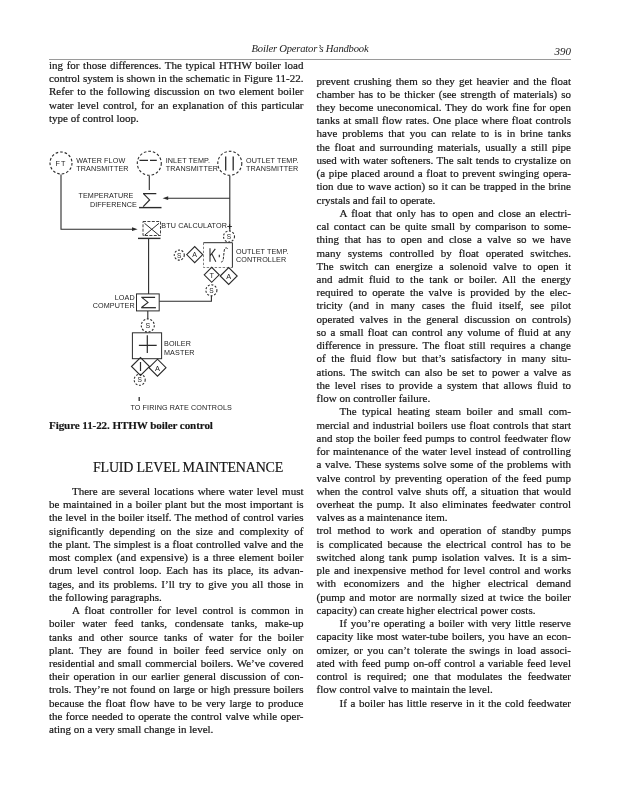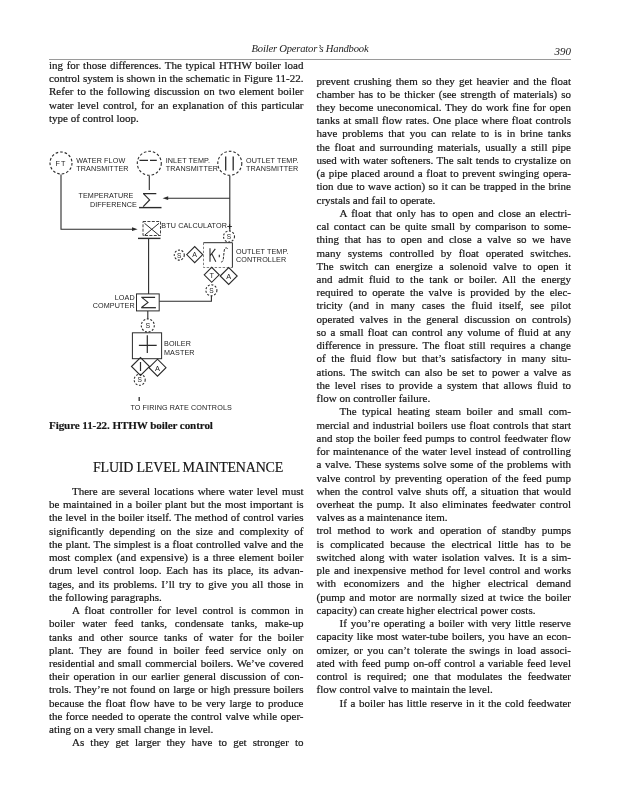--- a/index.html
+++ b/index.html
@@ -141,21 +141,20 @@
 <div class="ln" style="padding-left:23px">A float controller for level control is common in</div>
 <div class="ln">boiler water feed tanks, condensate tanks, make-up</div>
 <div class="ln">tanks and other source tanks of water for the boiler</div>
 <div class="ln">plant. They are found in boiler feed service only on</div>
 <div class="ln">residential and small commercial boilers. We’ve covered</div>
 <div class="ln">their operation in our earlier general discussion of con-</div>
 <div class="ln">trols. They’re not found on large or high pressure boilers</div>
 <div class="ln">because the float flow have to be very large to produce</div>
 <div class="ln">the force needed to operate the control valve while oper-</div>
 <div class="ln last">ating on a very small change in level.</div>
-<div class="ln" style="padding-left:23px">As they get larger they have to get stronger to</div>
 </div>
 
 <div class="abs" style="left:316.5px;top:74.5px;width:254.5px;">
 <div class="ln">prevent crushing them so they get heavier and the float</div>
 <div class="ln">chamber has to be thicker (see strength of materials) so</div>
 <div class="ln">they become uneconomical. They do work fine for open</div>
 <div class="ln">tanks at small flow rates. One place where float controls</div>
 <div class="ln">have problems that you can relate to is in brine tanks</div>
 <div class="ln">the float and surrounding materials, usually a still pipe</div>
 <div class="ln">used with water softeners. The salt tends to crystalize on</div>
@@ -180,22 +179,22 @@
 <div class="ln" style="padding-left:23px">The typical heating steam boiler and small com-</div>
 <div class="ln">mercial and industrial boilers use float controls that start</div>
 <div class="ln">and stop the boiler feed pumps to control feedwater flow</div>
 <div class="ln">for maintenance of the water level instead of controlling</div>
 <div class="ln">a valve. These systems solve some of the problems with</div>
 <div class="ln">valve control by preventing operation of the feed pump</div>
 <div class="ln">when the control valve shuts off, a situation that would</div>
 <div class="ln">overheat the pump. It also eliminates feedwater control</div>
 <div class="ln last">valves as a maintenance item.</div>
 <div class="ln">trol method to work and operation of standby pumps</div>
-<div class="ln">is complicated because the electrical little has to be</div>
-<div class="ln">switched along with water isolation valves. It is a sim-</div>
+<div class="ln">is complicated because the electrical control has to be</div>
+<div class="ln">switched along tank pump isolation valves. It is a sim-</div>
 <div class="ln">ple and inexpensive method for level control and works</div>
 <div class="ln">with economizers and the higher electrical demand</div>
 <div class="ln">(pump and motor are normally sized at twice the boiler</div>
 <div class="ln last">capacity) can create higher electrical power costs.</div>
 <div class="ln" style="padding-left:23px">If you’re operating a boiler with very little reserve</div>
 <div class="ln">capacity like most water-tube boilers, you have an econ-</div>
 <div class="ln">omizer, or you can’t tolerate the swings in load associ-</div>
 <div class="ln">ated with feed pump on-off control a variable feed level</div>
 <div class="ln">control is required; one that modulates the feedwater</div>
 <div class="ln last">flow control valve to maintain the level.</div>

